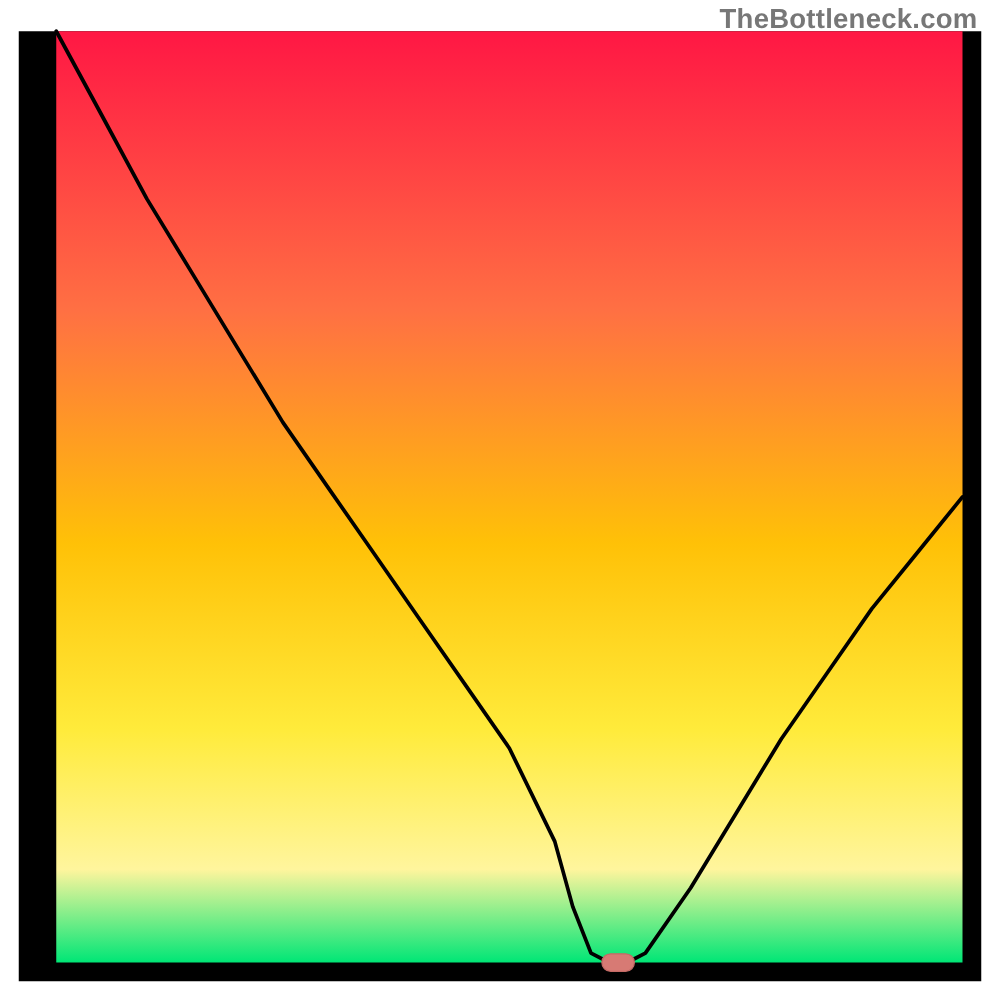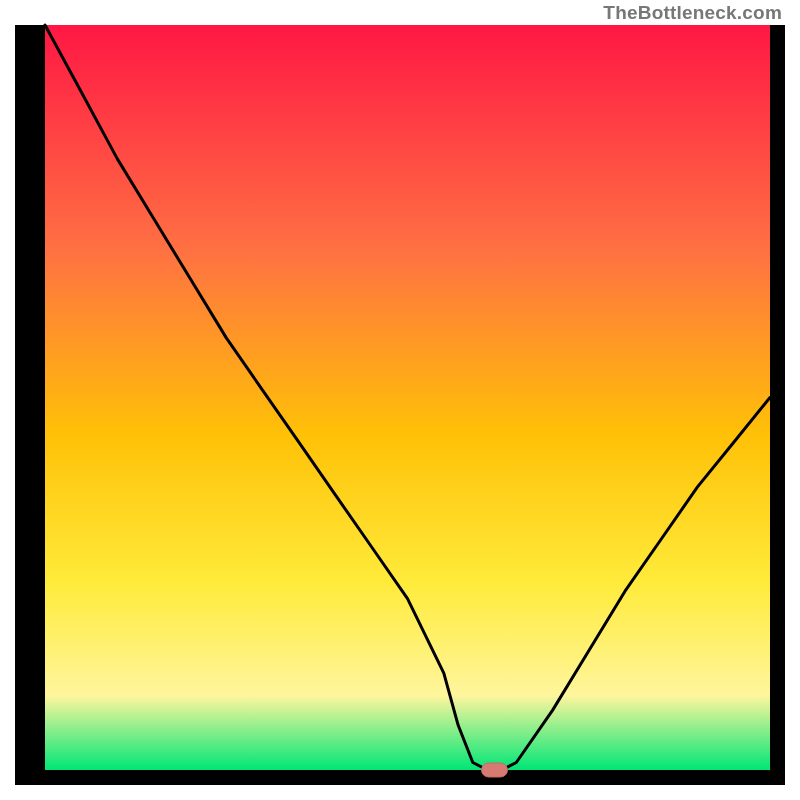--- a/index.html
+++ b/index.html
@@ -11,21 +11,21 @@
   .wrap {
     width: 800px;
     height: 800px;
     position: relative;
   }
   svg { display: block; }
   .watermark {
     position: absolute;
     top: 2px;
     right: 18px;
-    font-size: 19px;
+    font-size: 22px;
     font-weight: 600;
     color: #777;
     letter-spacing: 0.2px;
   }
 </style>
 </head>
 <body>
 
 <div class="wrap">
   <div class="watermark">TheBottleneck.com</div>

